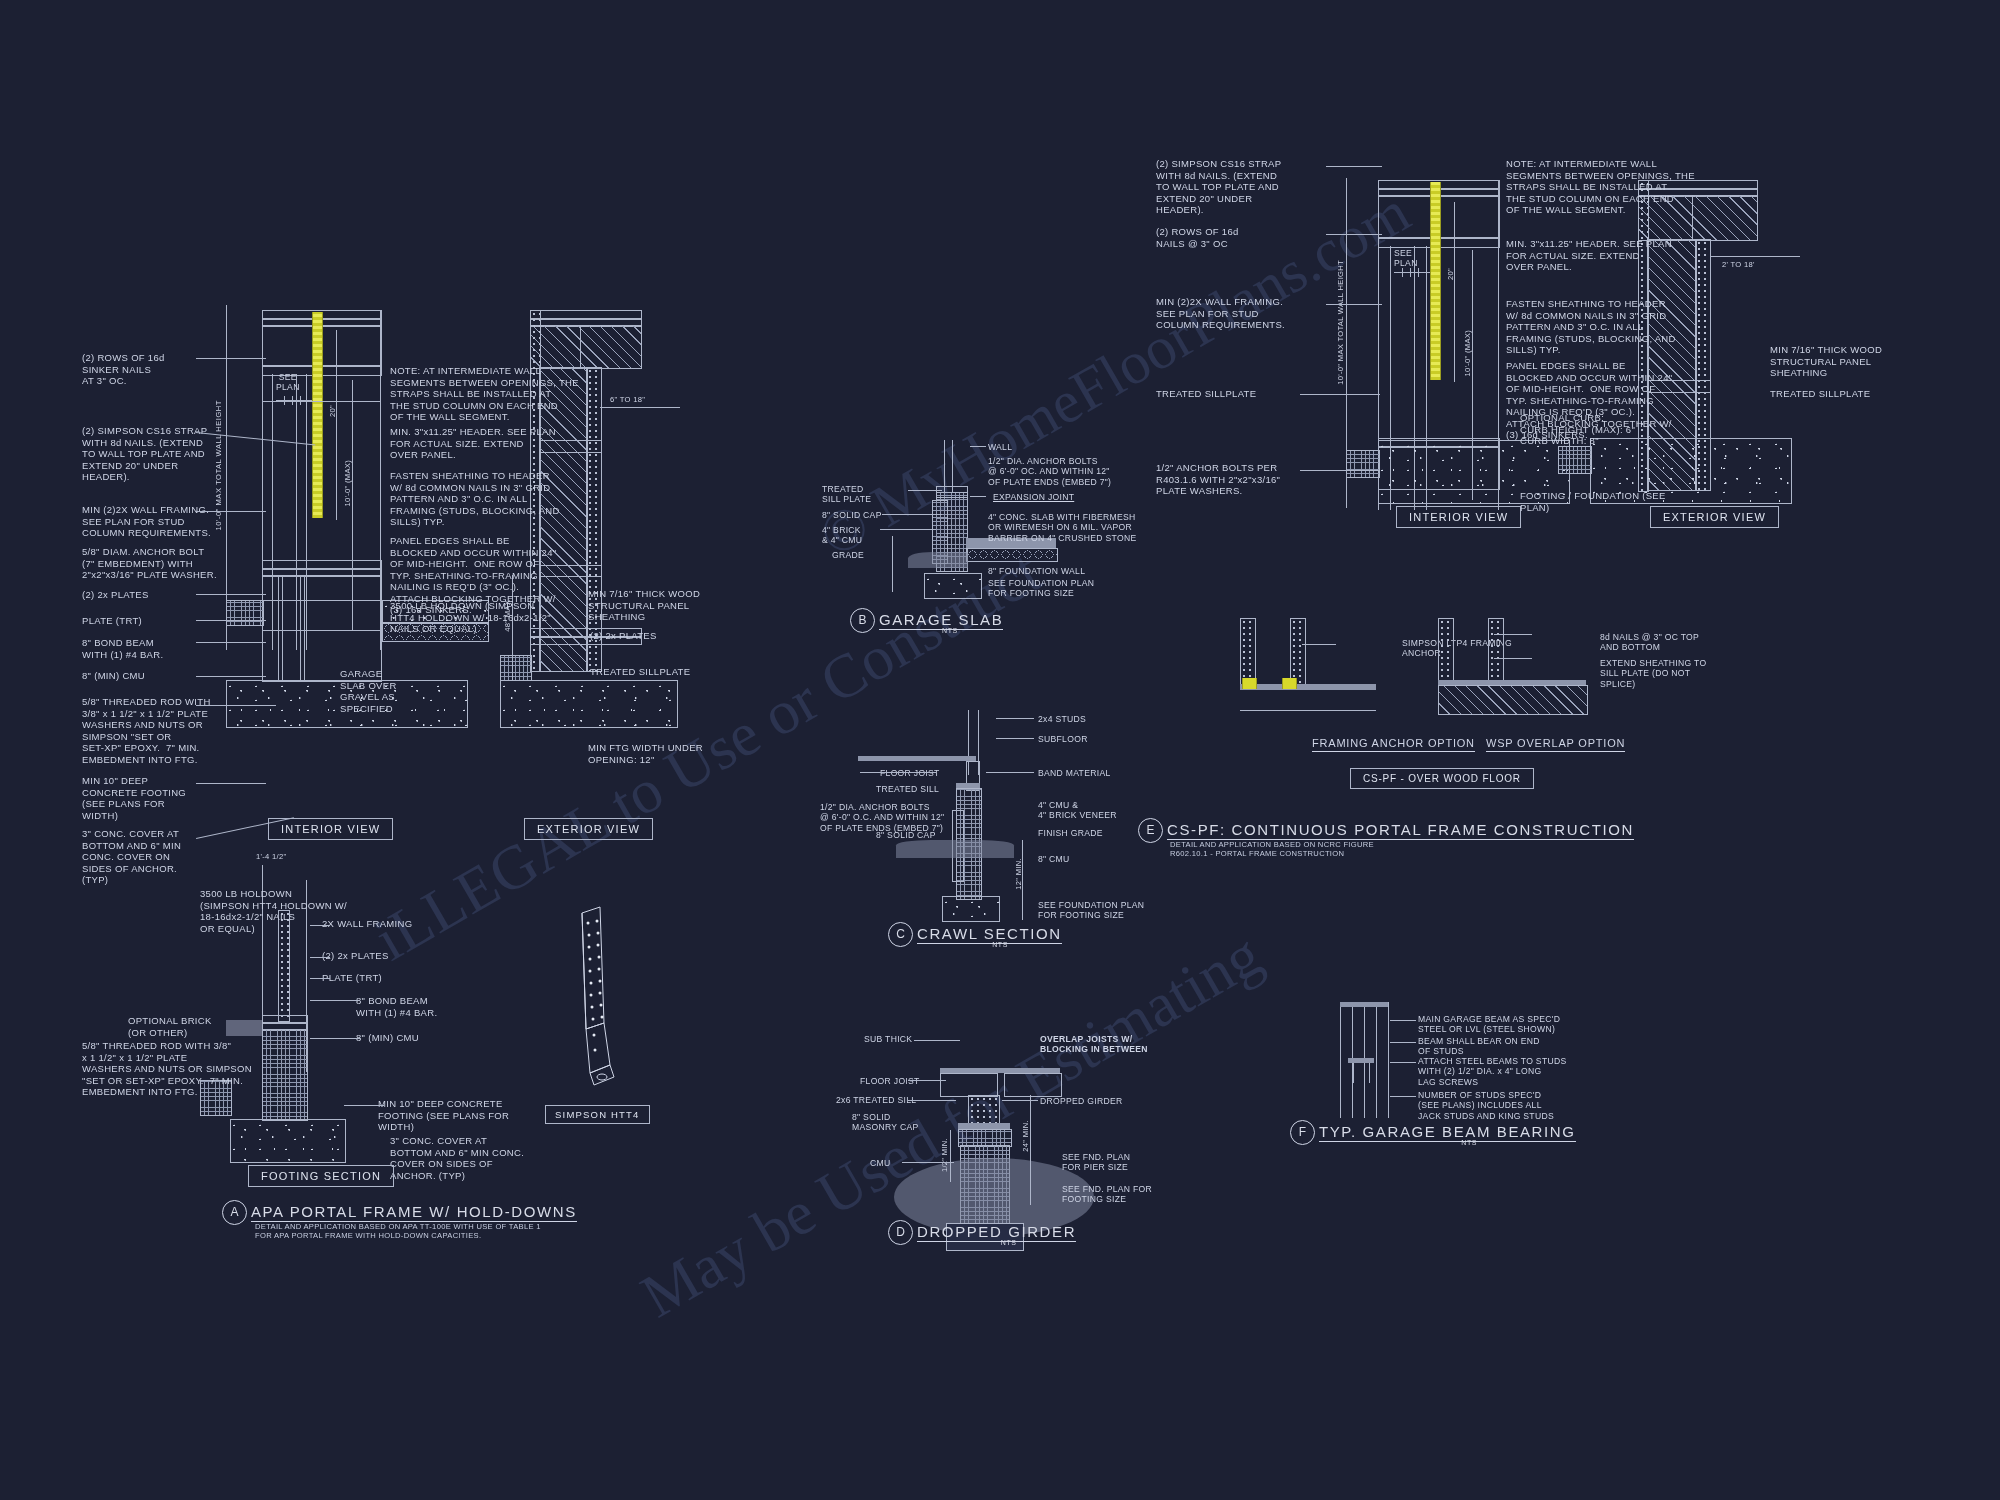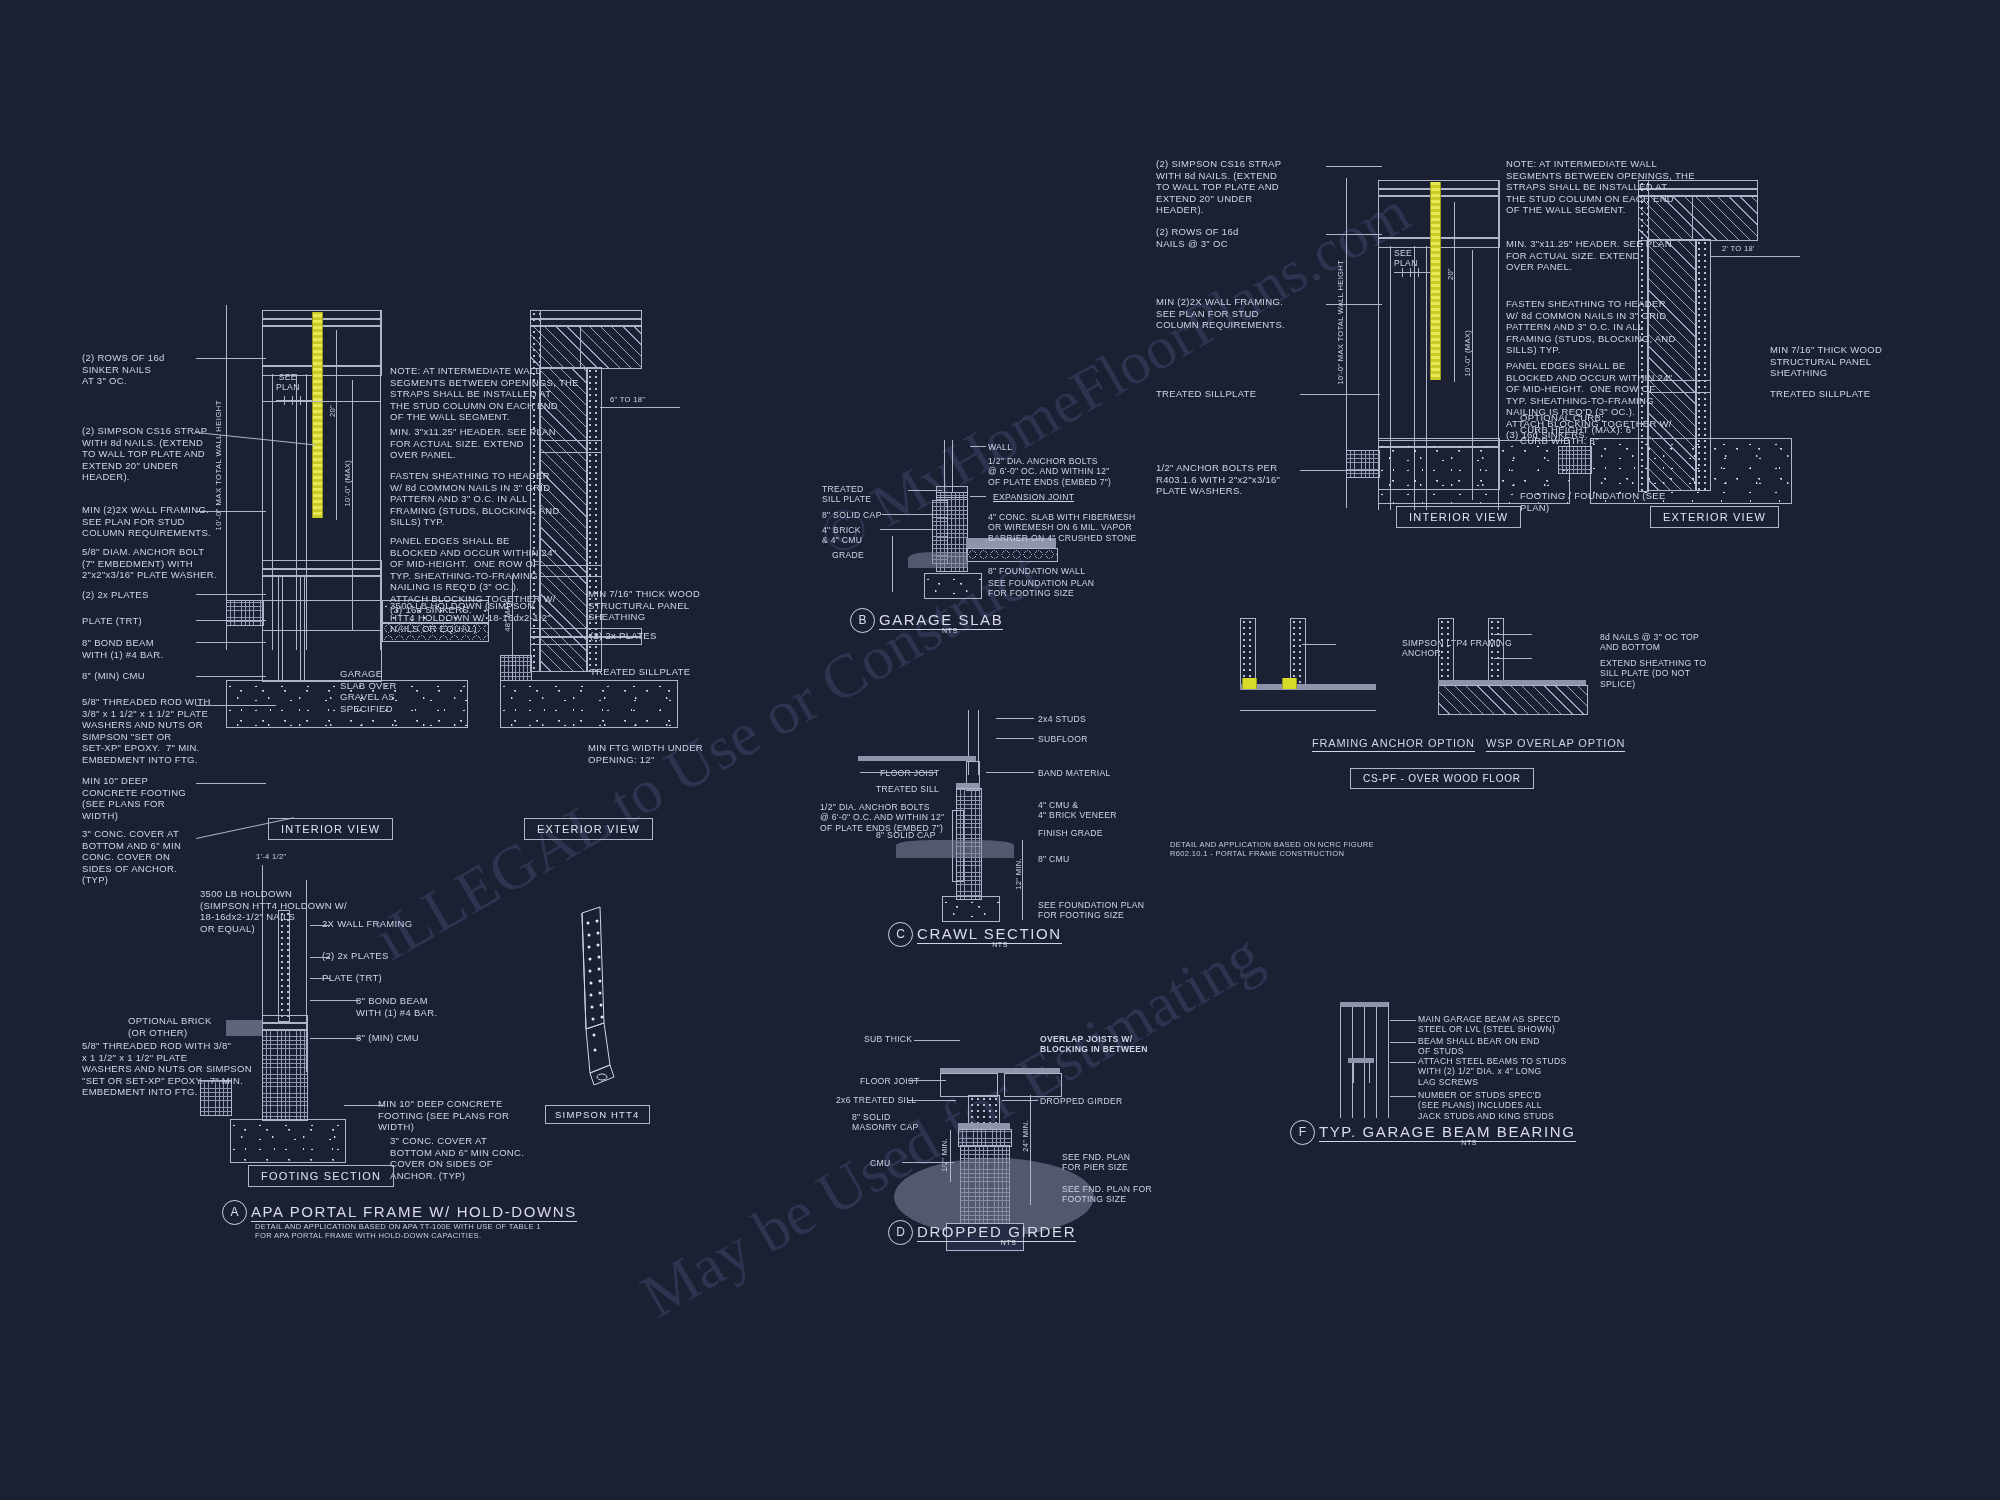--- a/index.html
+++ b/index.html
@@ -472,21 +472,21 @@
 
     <div class="box" style="left:488px;top:30px;width:118px;height:8px;"></div>
     <div class="box" style="left:488px;top:38px;width:118px;height:7px;"></div>
     <div class="dia45" style="left:488px;top:45px;width:118px;height:44px;"></div>
     <div class="vl" style="left:542px;top:45px;height:44px;"></div>
     <div class="dots" style="left:488px;top:30px;width:9px;height:310px;"></div>
     <div class="dia45" style="left:497px;top:89px;width:48px;height:250px;"></div>
     <div class="dots" style="left:545px;top:89px;width:14px;height:250px;"></div>
     <div class="box" style="left:497px;top:230px;width:62px;height:11px;"></div>
     <div class="ln" style="left:560px;top:106px;width:90px;"></div>
-    <div class="txt xs" style="left:572px;top:94px;">2' TO 18'</div>
+    <div class="txt xs" style="left:572px;top:110px;">2' TO 18'</div>
     <div class="concrete" style="left:440px;top:288px;width:200px;height:64px;"></div>
     <div class="cmuhatch" style="left:408px;top:296px;width:32px;height:26px;"></div>
     <div class="boxlabel" style="left:500px;top:356px;">EXTERIOR VIEW</div>
 
     <div class="txt" style="left:6px;top:8px;">(2) SIMPSON CS16 STRAP
 WITH 8d NAILS. (EXTEND
 TO WALL TOP PLATE AND
 EXTEND 20" UNDER
 HEADER).</div>
     <div class="txt" style="left:6px;top:76px;">(2) ROWS OF 16d
@@ -558,20 +558,23 @@
     </div>
     <div class="txt sm" style="left:450px;top:482px;">8d NAILS @ 3" OC TOP
 AND BOTTOM</div>
     <div class="txt sm" style="left:450px;top:508px;">EXTEND SHEATHING TO
 SILL PLATE (DO NOT
 SPLICE)</div>
     <div class="txt" style="left:336px;top:588px;font-size:11px;letter-spacing:.8px;border-bottom:1px solid #cfd5e6;padding-bottom:1px;">WSP OVERLAP OPTION</div>
 
     <div class="boxlabel" style="left:200px;top:618px;font-size:10px;letter-spacing:.8px;">CS-PF - OVER WOOD FLOOR</div>
 
+    <div class="dtitle" style="left:-12px;top:668px;">
+      <span class="circ">E</span><span class="tt">CS-PF: CONTINUOUS PORTAL FRAME CONSTRUCTION</span>
+    </div>
     <div class="dsub" style="left:20px;top:690px;">DETAIL AND APPLICATION BASED ON NCRC FIGURE
 R602.10.1 - PORTAL FRAME CONSTRUCTION</div>
   </div>
 
   <div class="abs" style="left:1290px;top:970px;width:420px;height:190px;">
     <div class="vl" style="left:50px;top:32px;height:116px;"></div>
     <div class="vl" style="left:62px;top:32px;height:116px;"></div>
     <div class="vl" style="left:74px;top:32px;height:116px;"></div>
     <div class="vl" style="left:86px;top:32px;height:116px;"></div>
     <div class="vl" style="left:98px;top:32px;height:116px;"></div>

